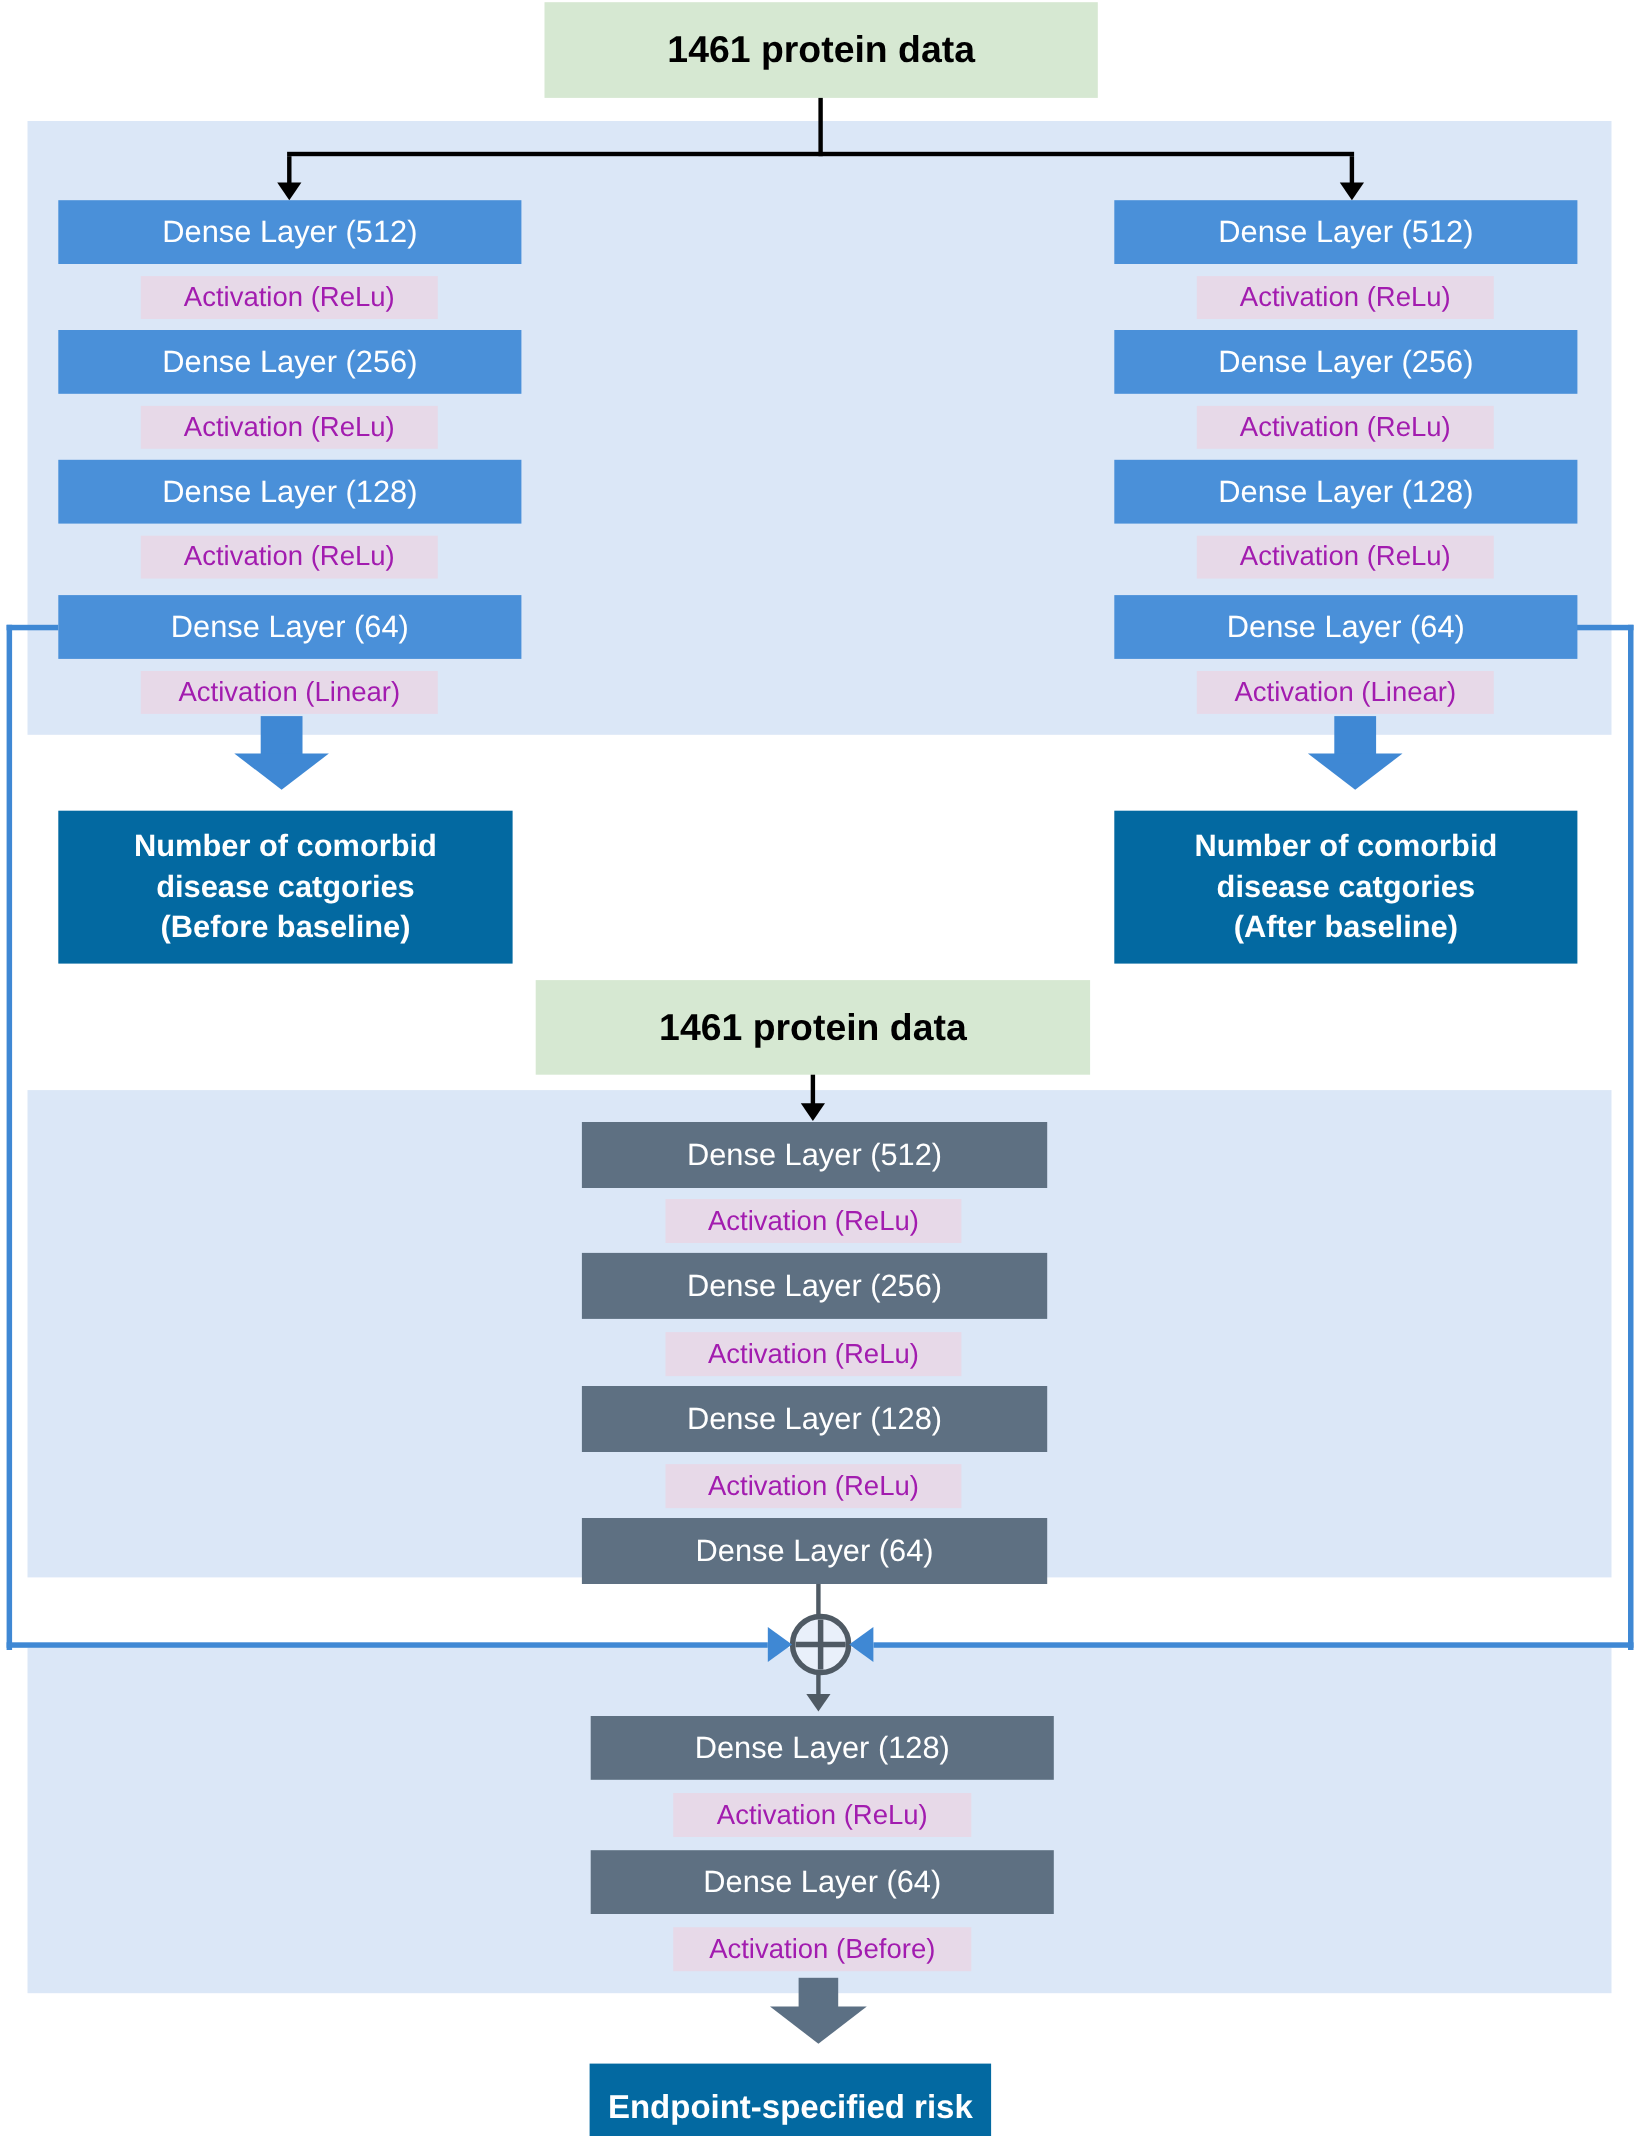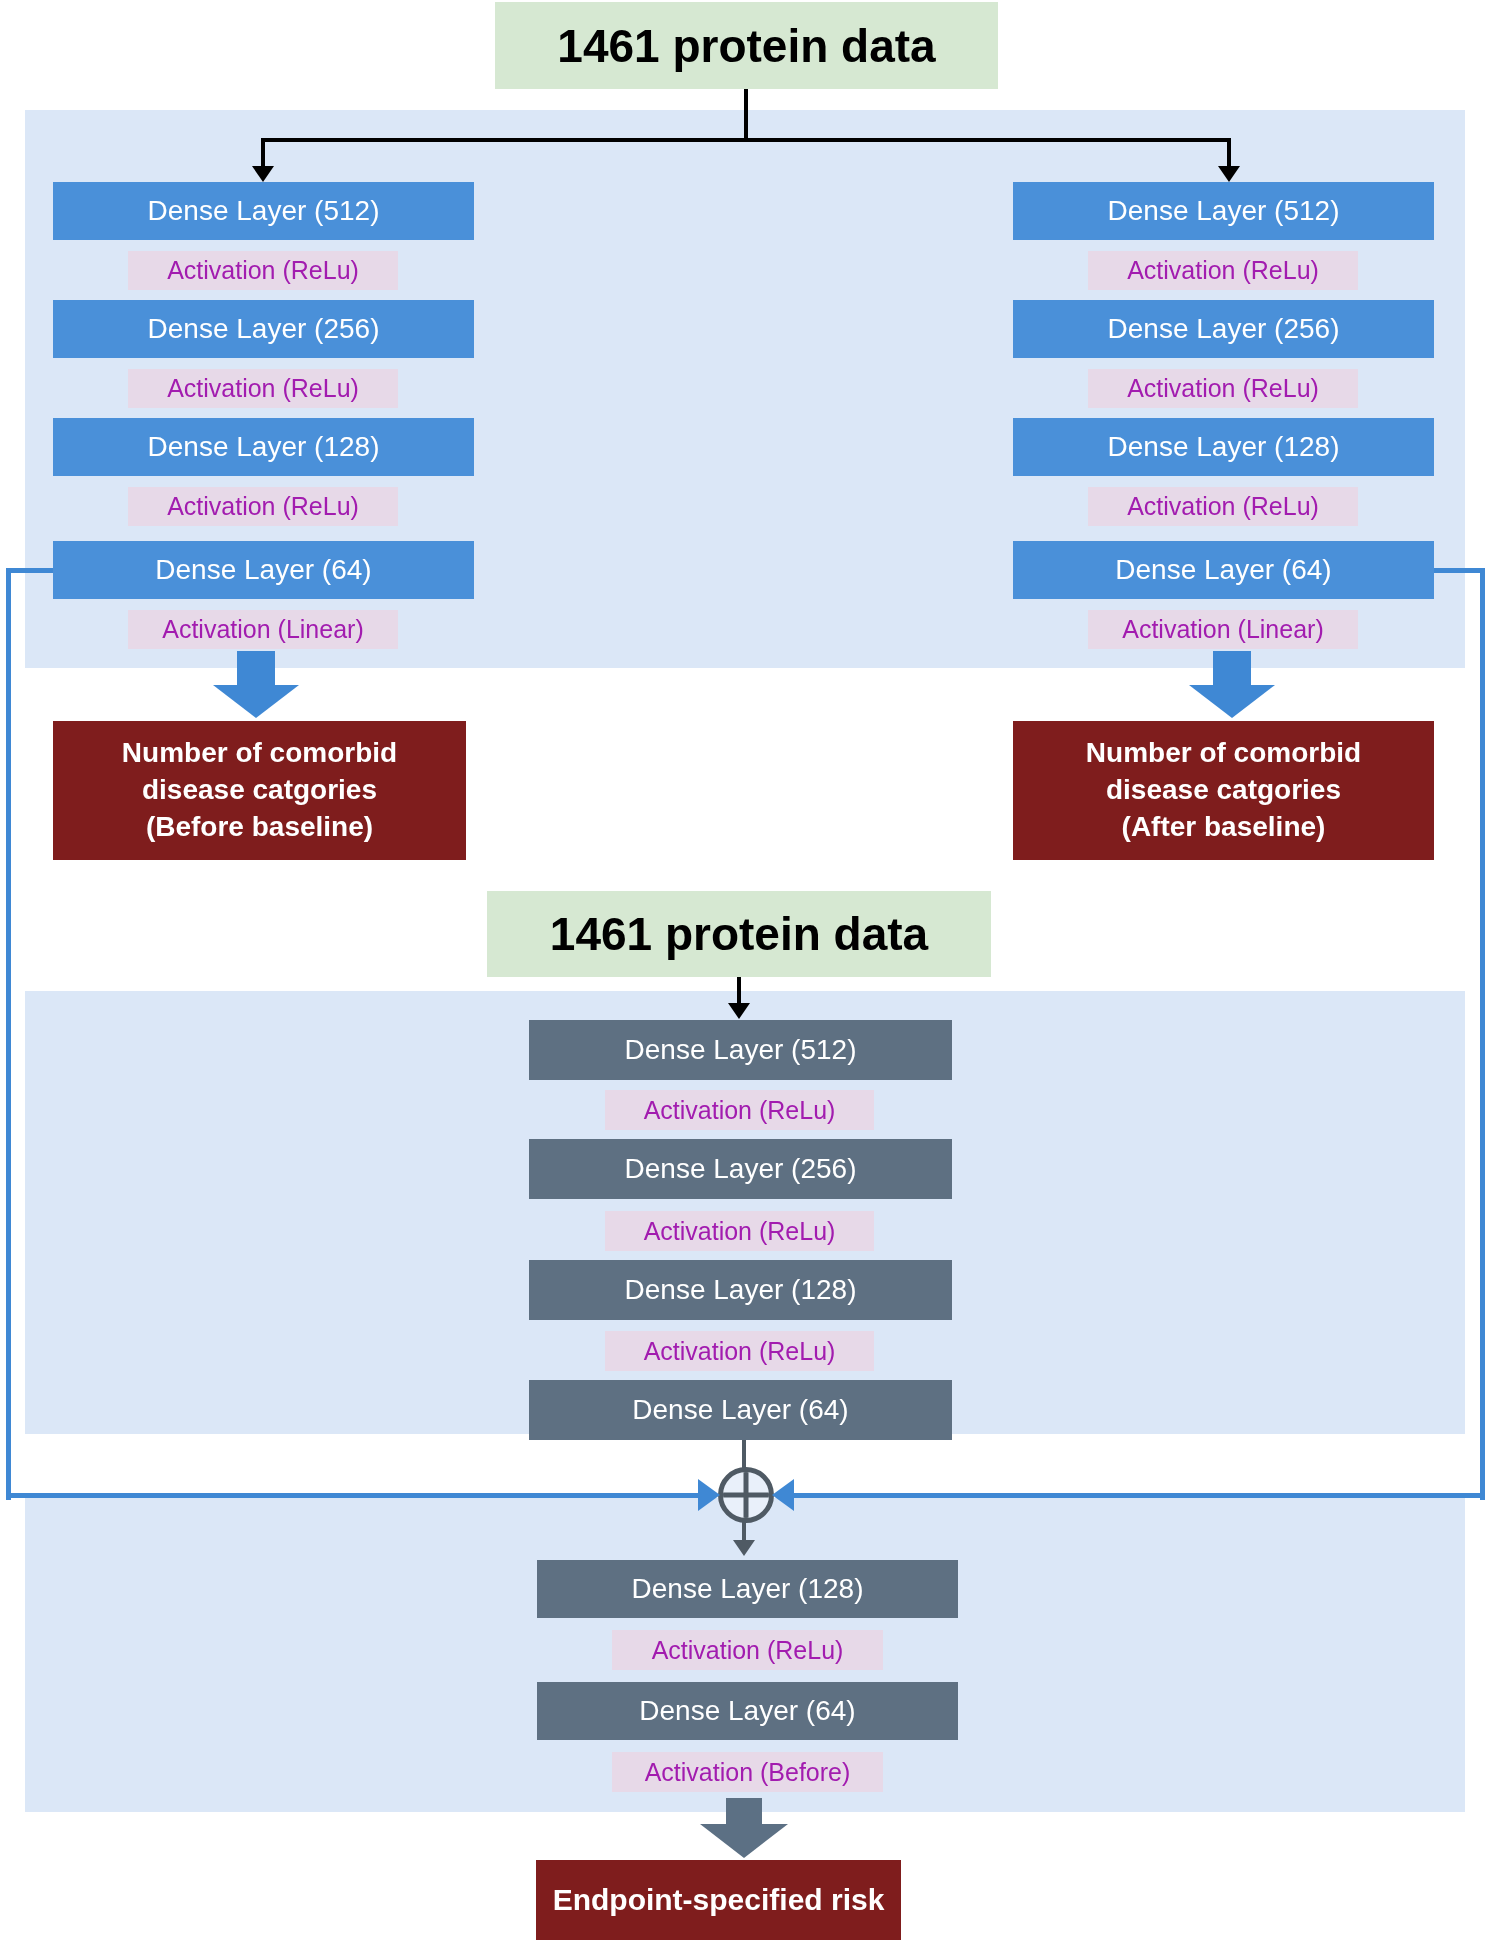--- a/index.html
+++ b/index.html
@@ -4,22 +4,22 @@
 <style>
   html,body{margin:0;padding:0;background:#ffffff;}
   body{font-family:"Liberation Sans", sans-serif;}
   #stage{position:relative;width:1488px;height:1942px;background:#ffffff;overflow:hidden;}
   .abs{position:absolute;}
   .panel{background:#dbe7f7;}
   .box{display:flex;align-items:center;justify-content:center;text-align:center;box-sizing:border-box;}
   .dense-blue{background:#4a90d9;color:#ffffff;font-size:28px;}
   .dense-gray{background:#5e7082;color:#ffffff;font-size:28px;}
   .act{background:#e7d9e8;color:#a21caf;font-size:25px;}
-  .green{background:#d6e8d2;color:#000000;font-weight:bold;font-size:46px;justify-content:center;}
-  .red{background:#7f1d1d;color:#ffffff;font-weight:bold;font-size:28px;line-height:1.32;}
+  .green{background:#d6e8d2;color:#000000;font-weight:bold;font-size:34px;justify-content:center;}
+  .red{background:#0369a1;color:#ffffff;font-weight:bold;font-size:28px;line-height:1.32;margin-top:16px;}
   .caption{color:#000000;font-weight:bold;font-size:30px;line-height:1.27;text-align:center;}
   .prewrap{white-space:pre-line;}
   .lineblack{background:#000000;}
   .lineblue{background:#3f88d4;}
   .linegray{background:#4f5a64;}
   
   .ah-down-black{width:0;height:0;border-left:11px solid transparent;border-right:11px solid transparent;border-top:16px solid #000000;}
   .ah-down-gray{width:0;height:0;border-left:11px solid transparent;border-right:11px solid transparent;border-top:16px solid #4f5a64;}
   .ah-right-blue{width:0;height:0;border-top:16px solid transparent;border-bottom:16px solid transparent;border-left:22px solid #3f88d4;}
   .ah-left-blue{width:0;height:0;border-top:16px solid transparent;border-bottom:16px solid transparent;border-right:22px solid #3f88d4;}

